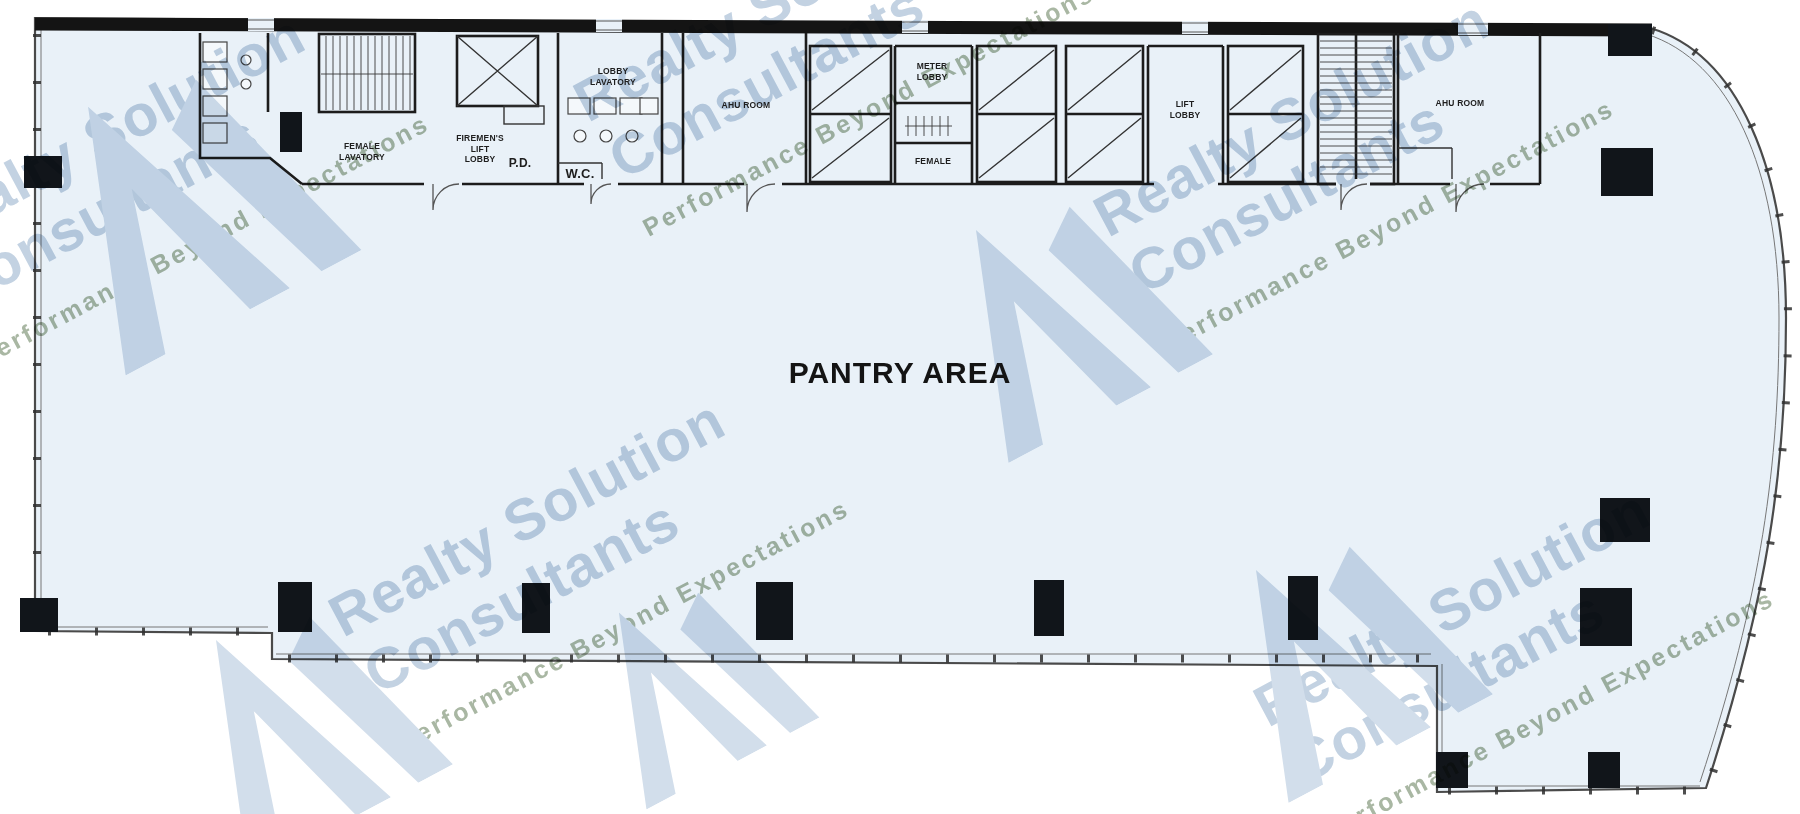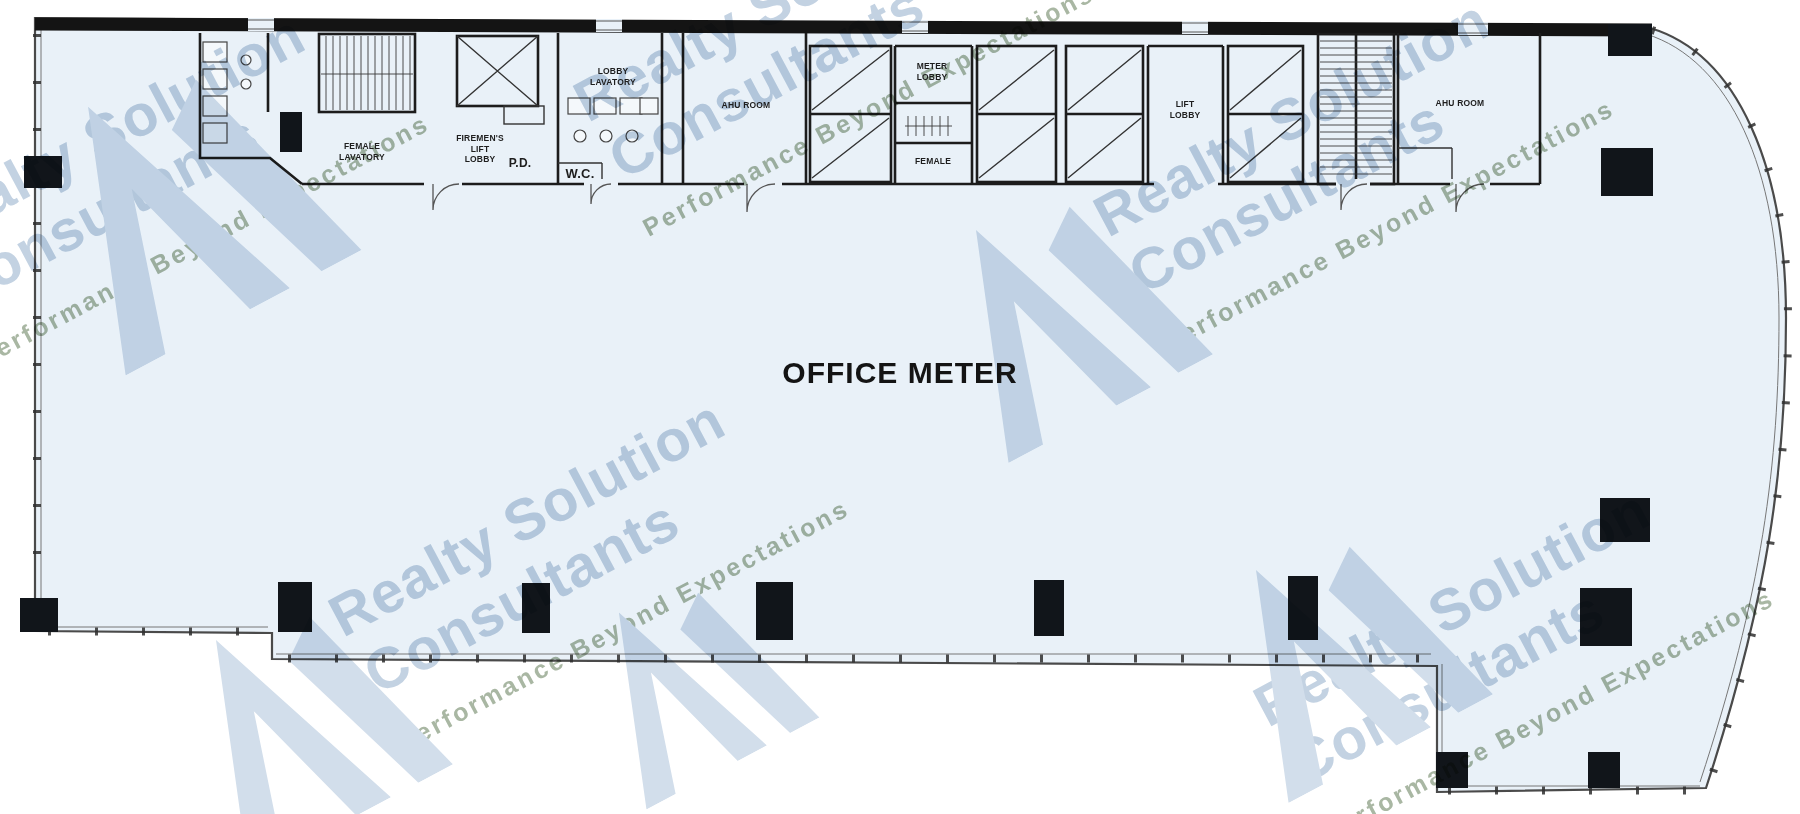--- a/index.html
+++ b/index.html
@@ -236,21 +236,21 @@
     <svg class="wm-logo" style="left:591px;top:587px;" width="198" height="187" viewBox="0 0 180 170">
       <polygon points="0,170 62,0 124,170 94,170 62,62 30,170"></polygon>
       <polygon points="104,40 134,18 178,170 148,170"></polygon>
     </svg>
     <svg class="wm-logo" style="left:183px;top:610px;" width="234" height="221" viewBox="0 0 180 170">
       <polygon points="0,170 62,0 124,170 94,170 62,62 30,170"></polygon>
       <polygon points="104,40 134,18 178,170 148,170"></polygon>
     </svg>
   </div>
 
-  <div class="office-label" style="left:900px;top:373px;">OFFICE METER</div>
+  <div class="office-label" style="left:900px;top:373px;">PANTRY AREA</div>
   <div class="rlabel" style="left:362px;top:152px;">FEMALE
 LAVATORY</div>
   <div class="rlabel" style="left:480px;top:149px;">FIREMEN'S
 LIFT
 LOBBY</div>
   <div class="rlabel" style="left:520px;top:115px;font-size:12px;margin-top:48px;">P.D.</div>
   <div class="rlabel" style="left:613px;top:77px;">LOBBY
 LAVATORY</div>
   <div class="rlabel" style="left:580px;top:174px;font-size:13px;">W.C.</div>
   <div class="rlabel" style="left:746px;top:105px;">AHU ROOM</div>

